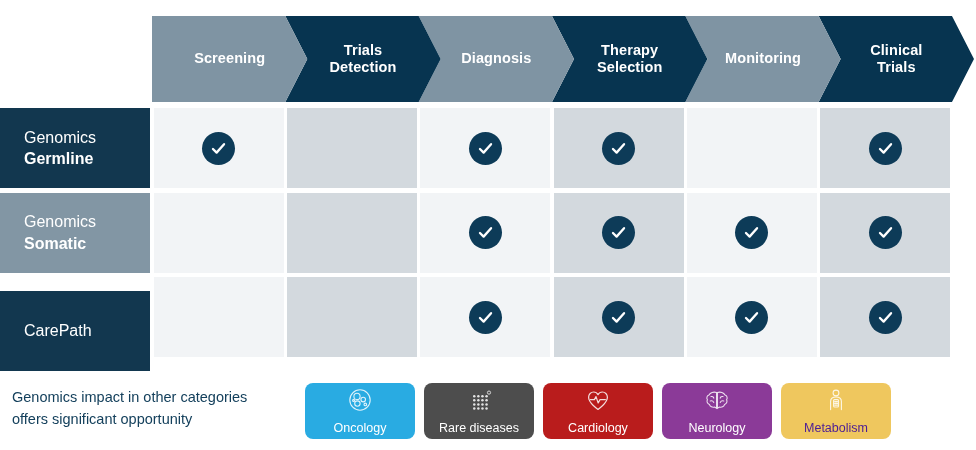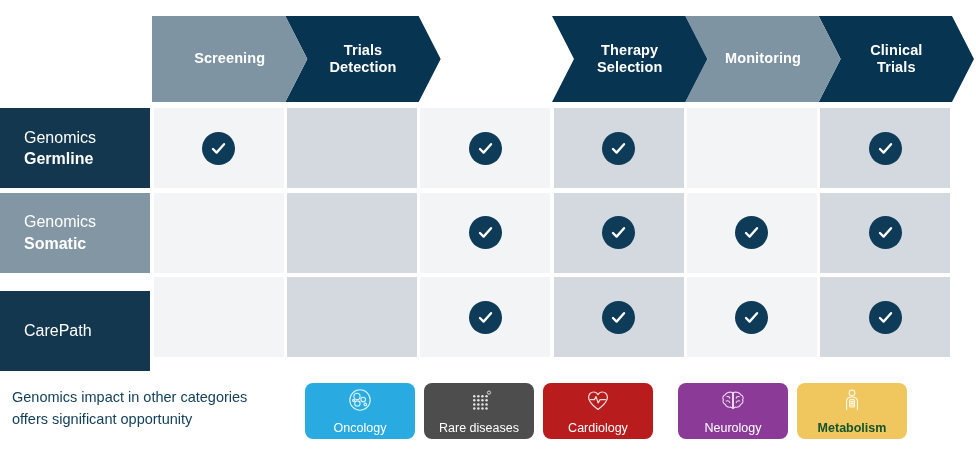--- a/index.html
+++ b/index.html
@@ -78,34 +78,37 @@
   .lcard .licon{
     position:absolute;top:4px;left:50%;transform:translateX(-50%);
     width:30px;height:26px;
     display:flex;align-items:center;justify-content:center;
     opacity:.85;
   }
   .lcard .llabel{
     font-size:12.5px;color:#ffffff;line-height:1;
     position:relative;z-index:2;
   }
-  .lcard.metab .llabel{color:#14532d;font-weight:bold;}
+  .lcard.metab .llabel{color:#4c1d95;}
 </style>
 </head>
 <body>
 
 <div id="board">
 
   <div class="chev-band">
       <div class="chev gray" style="left: 0px; width: 155.333px; z-index: 6; clip-path: polygon(0px 0px, calc(100% - 22px) 0px, 100% 50%, calc(100% - 22px) 100%, 0px 100%);">
         <span class="chev-label">Screening</span>
       </div>
       <div class="chev navy" style="left: 133.333px; width: 155.333px; z-index: 5; clip-path: polygon(0px 0px, calc(100% - 22px) 0px, 100% 50%, calc(100% - 22px) 100%, 0px 100%, 22px 50%);">
         <span class="chev-label">Trials
 Detection</span>
+      </div>
+      <div class="chev gray" style="left: 266.667px; width: 155.333px; z-index: 4; clip-path: polygon(0px 0px, calc(100% - 22px) 0px, 100% 50%, calc(100% - 22px) 100%, 0px 100%, 22px 50%);">
+        <span class="chev-label">Diagnosis</span>
       </div>
       <div class="chev navy" style="left: 400px; width: 155.333px; z-index: 3; clip-path: polygon(0px 0px, calc(100% - 22px) 0px, 100% 50%, calc(100% - 22px) 100%, 0px 100%, 22px 50%);">
         <span class="chev-label">Therapy
 Selection</span>
       </div>
       <div class="chev gray" style="left: 533.333px; width: 155.333px; z-index: 2; clip-path: polygon(0px 0px, calc(100% - 22px) 0px, 100% 50%, calc(100% - 22px) 100%, 0px 100%, 22px 50%);">
         <span class="chev-label">Monitoring</span>
       </div>
       <div class="chev navy" style="left: 666.667px; width: 155.333px; z-index: 1; clip-path: polygon(0px 0px, calc(100% - 22px) 0px, 100% 50%, calc(100% - 22px) 100%, 0px 100%, 22px 50%);">
         <span class="chev-label">Clinical
@@ -268,21 +271,21 @@
       </div>
       <div class="lcard" style="background: #b91c1c;">
         <div class="licon">
           <svg width="28" height="24" viewBox="0 0 28 24" fill="none" stroke="#ffffff" stroke-width="1.2" stroke-linejoin="round">
             <path d="M14 21.4 C14 21.4 4.6 15.1 4.6 9.3 C4.6 6.2 6.9 4 9.6 4 C11.6 4 13.2 5.1 14 6.6 C14.8 5.1 16.4 4 18.4 4 C21.1 4 23.4 6.2 23.4 9.3 C23.4 15.1 14 21.4 14 21.4 Z"></path>
             <path d="M6.4 11.6 H10.4 L12 8.6 L14.2 15 L16 11.6 H21.4" stroke-width="1.2" stroke-linecap="round" fill="none"></path>
           </svg>
         </div>
         <div class="llabel">Cardiology</div>
       </div>
-      <div class="lcard" style="background: rgb(139, 58, 152); margin-left: 16px;">
+      <div class="lcard" style="background: rgb(139, 58, 152);">
         <div class="licon">
           <svg width="28" height="24" viewBox="0 0 28 24" fill="none" stroke="#ffffff" stroke-width="1.05" stroke-linecap="round">
             <path d="M13.6 4.6 C10.6 3.4 7.2 4.6 6 7 C4 7.6 3.2 10 4.4 11.8 C3.4 13.6 4.4 15.8 6.4 16.4 C7 18.6 9.4 19.8 11.6 19 L13.6 20.2 Z"></path>
             <path d="M14.4 4.6 C17.4 3.4 20.8 4.6 22 7 C24 7.6 24.8 10 23.6 11.8 C24.6 13.6 23.6 15.8 21.6 16.4 C21 18.6 18.6 19.8 16.4 19 L14.4 20.2 Z"></path>
             <path d="M8 8.6 C9.4 8.2 10.6 9 10.8 10.2"></path>
             <path d="M7.2 13 C8.6 12.6 10.2 13.2 10.8 14.4"></path>
             <path d="M20 8.6 C18.6 8.2 17.4 9 17.2 10.2"></path>
             <path d="M20.8 13 C19.4 12.6 17.8 13.2 17.2 14.4"></path>
             <path d="M14 5 V20"></path>
           </svg>

